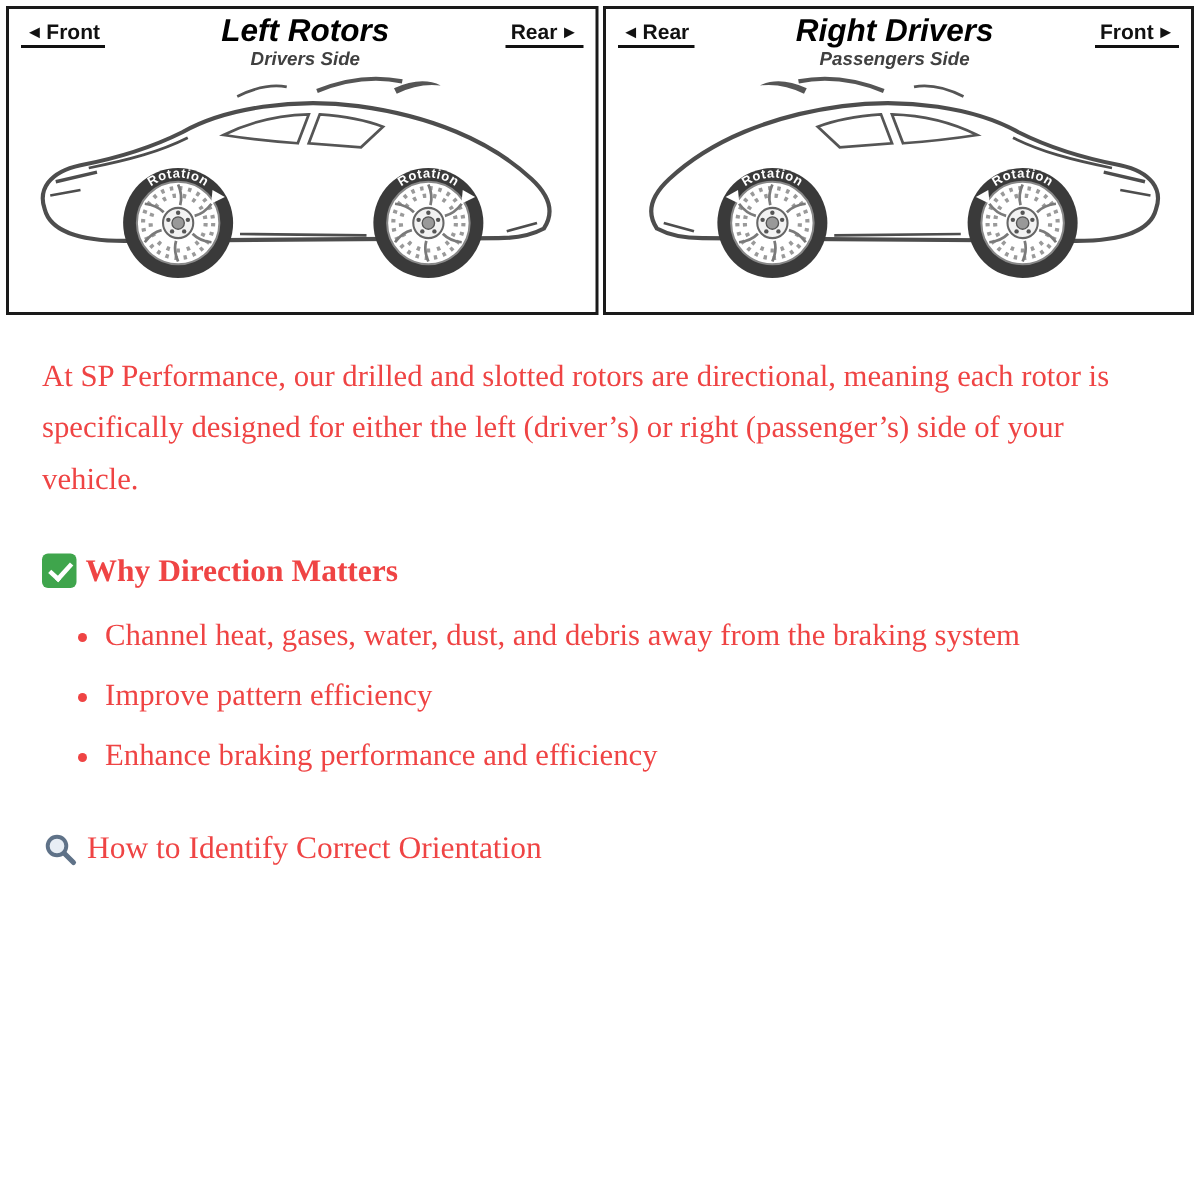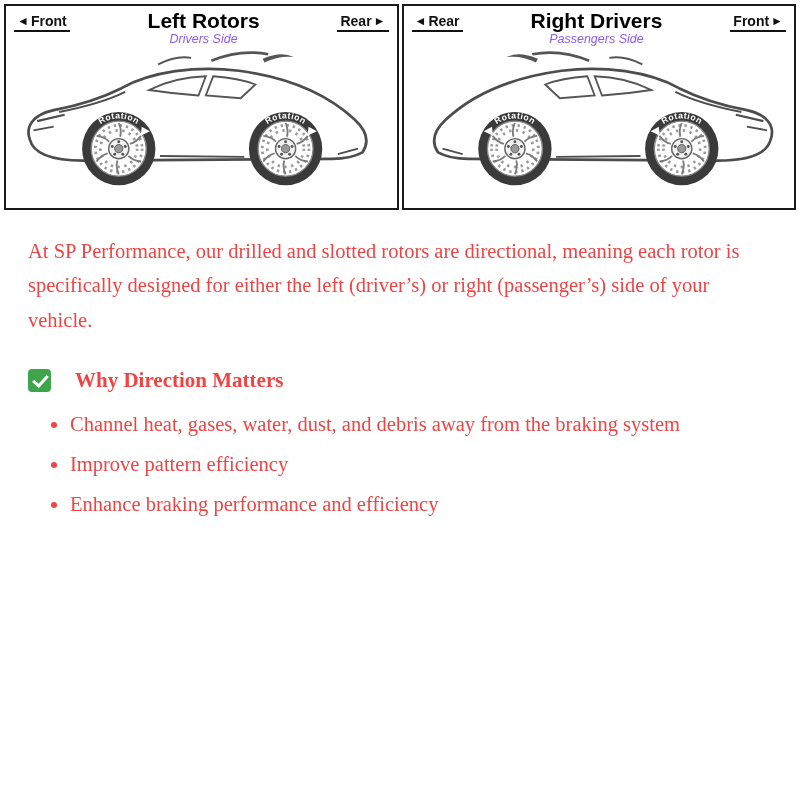--- a/index.html
+++ b/index.html
@@ -8,29 +8,29 @@
 
   
   .diagram { display:flex; gap:3px; }
   .panel { flex:1 1 0; border:2px solid #1a1a1a; background:#fff; height:206px;
            box-sizing:border-box; overflow:hidden; font-family:"Liberation Sans", sans-serif; }
   .panel-header { display:flex; justify-content:space-between; align-items:flex-start; padding:4px 8px 0 8px; }
   .dir { font-weight:bold; font-size:14px; color:#111; border-bottom:2px solid #111;
          display:flex; align-items:center; gap:2px; padding:0 3px 1px 3px; margin-top:3px; white-space:nowrap; }
   .arrow { font-size:12px; line-height:1; }
   .panel-title-wrap { text-align:center; margin-top:0; }
-  .panel-title { font-weight:bold; font-size:21px; line-height:1.05; color:#000; }
-  .panel-subtitle { font-weight:normal; font-style:italic; font-size:12.5px; color:#8b5cf6; }
+  .panel-title { font-weight:bold; font-size:21px; line-height:1.05; color:#000;font-style:italic; }
+  .panel-subtitle { font-weight:bold; font-style:italic; font-size:12.5px; color:#404040; }
   .car { display:block; width:100%; height:154px; margin-top:0; }
   .rot-text { fill:#ffffff; font-family:"Liberation Sans", sans-serif; font-size:9.5px; font-weight:bold; letter-spacing:.5px; }
 
   
   .content { padding:12px 24px 0 24px; font-size:20.5px; line-height:1.68; color:#ef4444; }
   .content p { margin:12px 0 16px 0; }
-  .sec-h { font-size:21px; margin:26px 0 8px 0; display:flex; align-items:center; gap:24px; }
+  .sec-h { font-size:21px; margin:26px 0 8px 0; display:flex; align-items:center; gap:6px; }
   .sec-h.bold { font-weight:bold; }
   .sec-h.normal { font-weight:normal; }
   ul.bullets { margin:8px 0 20px 0; padding-left:42px; }
   ul.bullets li { margin-bottom:6px;font-family:Liberation Serif, serif; }
 
   
   .check-icon { display:inline-block; width:23px; height:23px; background:#3fa54c; border-radius:4px;
                 position:relative; flex:0 0 auto; }
   .check-icon::after { content:""; position:absolute; left:8px; top:3px; width:6px; height:12px;
                 border:solid #fff; border-width:0 3px 3px 0; transform:rotate(42deg); }
@@ -169,16 +169,23 @@
       <span>Why Direction Matters</span>
     </div>
 
 
     <ul class="bullets">
       <li>Channel heat, gases, water, dust, and debris away from the braking system</li>
       <li>Improve pattern efficiency</li>
       <li>Enhance braking performance and efficiency</li>
     </ul>
 
+    <div class="sec-h normal">
+      <svg class="mag-icon" width="24" height="24" viewBox="0 0 24 24">
+        <circle cx="10" cy="10" r="6.2" fill="#e8eef5" stroke="#5f7288" stroke-width="2.6"></circle>
+        <line x1="14.8" y1="14.8" x2="21" y2="21" stroke="#5f7288" stroke-width="3.4" stroke-linecap="round"></line>
+      </svg>
+      <span>How to Identify Correct Orientation</span>
+    </div>
 
 
   </div>
 </div>
 
 </body></html>

